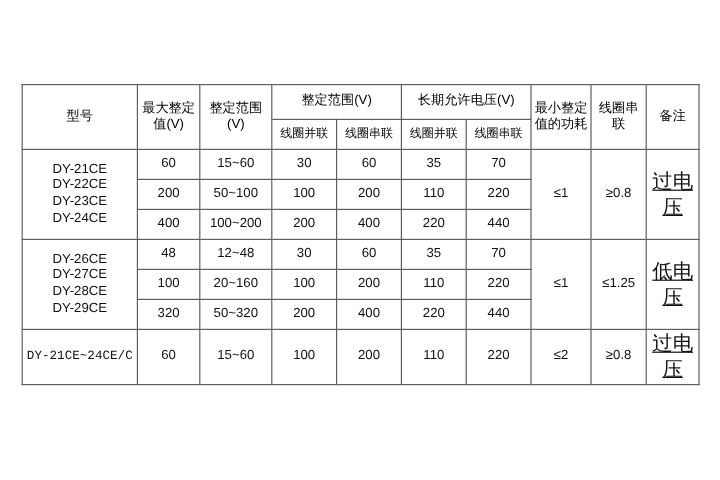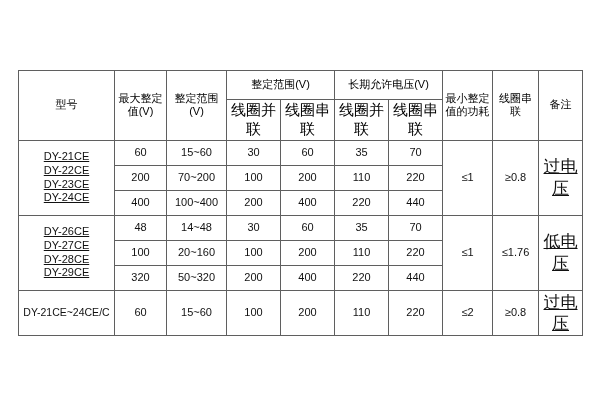--- a/index.html
+++ b/index.html
@@ -34,41 +34,41 @@
     padding: 1px 2px;
     font-weight: normal;
     line-height: 1.25;
   }
   .hdr-cell {
     font-weight: bold;
     font-size: 11px;
     color: #000000;
   }
   .sub-hdr {
-    font-size: 15px;
+    font-size: 10px;
     color: #000000;
   }
   .model-cell {
     font-size: 11px;
     line-height: 1.55;
     text-align: center;
     white-space: nowrap;
-    text-decoration: underline;
   }
   .model-cell .mline { display: block; }
   .num {
     font-size: 11px;
   }
   .note {
     font-size: 17px;
     text-decoration: underline;
   }
   .wide-model {
     font-size: 10.5px;
     white-space: nowrap;
+    font-family: Liberation Mono, monospace;
   }
   .h-row1 td { height: 26px; }
   .h-row2 td { height: 22px; }
   .data-row td { height: 22px; }
   .group-cell { font-size: 11px; }
 </style>
 </head>
 <body>
 
 <div id="sheet">
@@ -118,50 +118,50 @@
         <td class="num">30</td>
         <td class="num">60</td>
         <td class="num">35</td>
         <td class="num">70</td>
         <td class="group-cell" rowspan="3">≤1</td>
         <td class="group-cell" rowspan="3">≥0.8</td>
         <td class="note" rowspan="3">过电压</td>
       </tr>
       <tr class="data-row">
         <td class="num">200</td>
-        <td class="num">70~200</td>
+        <td class="num">50~100</td>
         <td class="num">100</td>
         <td class="num">200</td>
         <td class="num">110</td>
         <td class="num">220</td>
       </tr>
       <tr class="data-row">
         <td class="num">400</td>
-        <td class="num">100~400</td>
+        <td class="num">100~200</td>
         <td class="num">200</td>
         <td class="num">400</td>
         <td class="num">220</td>
         <td class="num">440</td>
       </tr>
 
       <tr class="data-row">
         <td class="model-cell" rowspan="3">
           <span class="mline">DY-26CE</span>
           <span class="mline">DY-27CE</span>
           <span class="mline">DY-28CE</span>
           <span class="mline">DY-29CE</span>
         </td>
         <td class="num">48</td>
-        <td class="num">14~48</td>
+        <td class="num">12~48</td>
         <td class="num">30</td>
         <td class="num">60</td>
         <td class="num">35</td>
         <td class="num">70</td>
         <td class="group-cell" rowspan="3">≤1</td>
-        <td class="group-cell" rowspan="3">≤1.76</td>
+        <td class="group-cell" rowspan="3">≤1.25</td>
         <td class="note" rowspan="3">低电压</td>
       </tr>
       <tr class="data-row">
         <td class="num">100</td>
         <td class="num">20~160</td>
         <td class="num">100</td>
         <td class="num">200</td>
         <td class="num">110</td>
         <td class="num">220</td>
       </tr>

